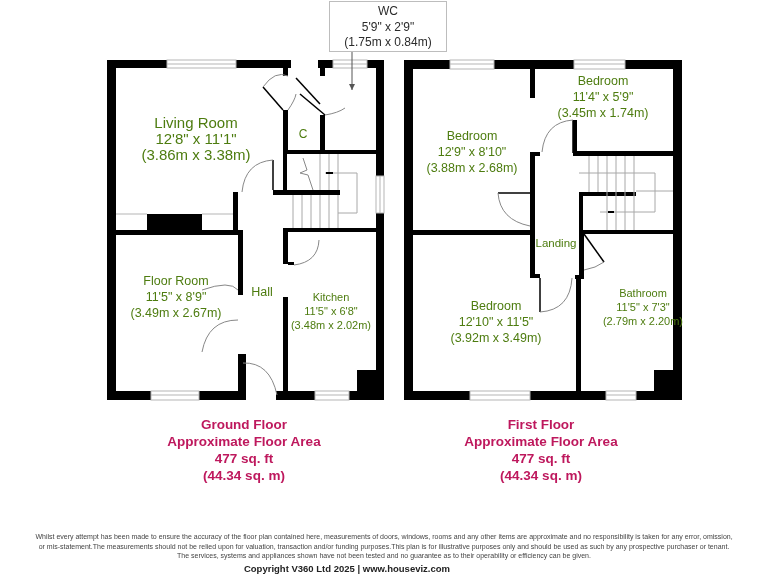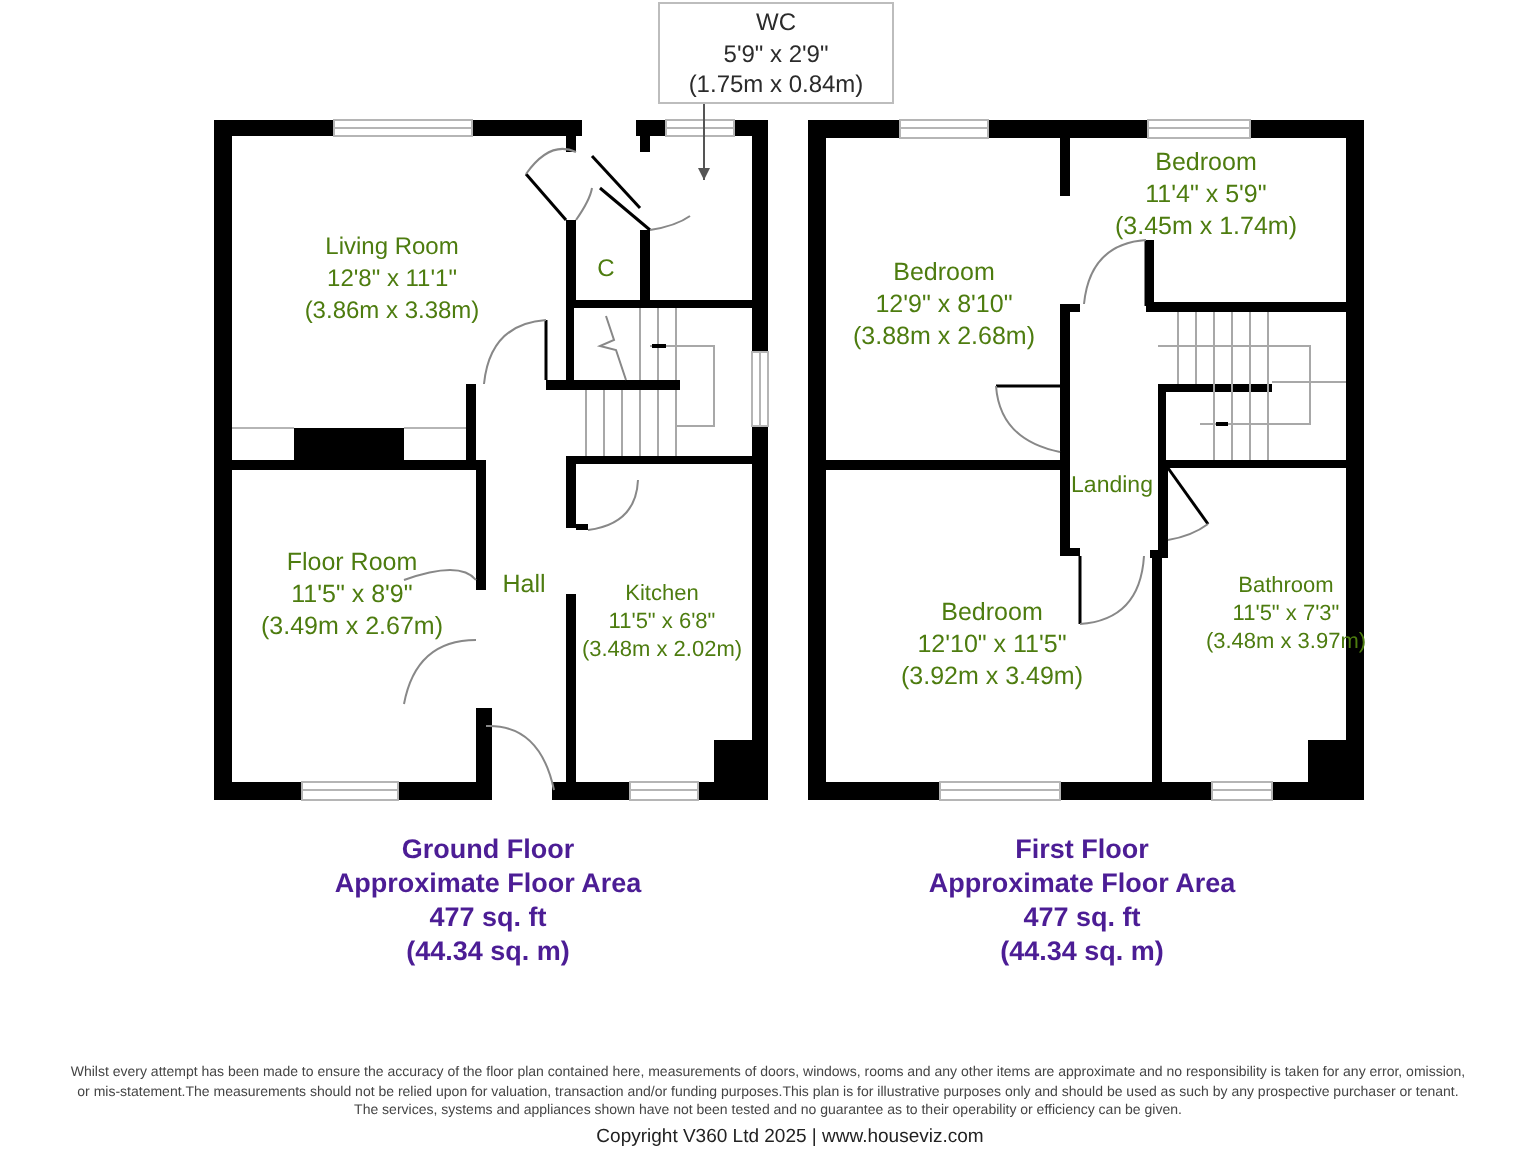--- a/index.html
+++ b/index.html
@@ -1,23 +1,23 @@
 <!DOCTYPE html>
 <html><head>
 <meta charset="utf-8">
 <style>
   html, body { margin: 0; padding: 0; background: #ffffff; }
   body { width: 768px; height: 576px; position: relative; overflow: hidden; font-family: "Liberation Sans", sans-serif; color: #2b2b2b; }
   svg.plan { position: absolute; left: 0; top: 0; }
   .room-label { position: absolute; text-align: center; font-size: 12px; line-height: 15px; color: #4d7c0f; white-space: nowrap; transform: translateX(-50%); }
   .room-label.small { font-size: 11px; line-height: 14px; }
   .wc-box { position: absolute; left: 329px; top: 1px; width: 118px; height: 51px; border: 1px solid #bdbdbd; background: #fff; text-align: center; font-size: 12px; line-height: 15.5px; padding-top: 2px; box-sizing: border-box; }
-  .area { position: absolute; text-align: center; font-weight: bold; font-size: 13.5px; line-height: 17px; color: #4c1d95; transform: translateX(-50%); white-space: nowrap; }
+  .area { position: absolute; text-align: center; font-weight: bold; font-size: 13.5px; line-height: 17px; color: #be185d; transform: translateX(-50%); white-space: nowrap; }
   .disclaimer { position: absolute; left: 0; top: 532px; width: 768px; text-align: center; font-size: 7px; line-height: 9.6px; color: #444; }
-  .copyright { position: absolute; left: 0; top: 563px; width: 694px; text-align: center; font-size: 9.5px; font-weight: normal; color: #222; margin-left: 48px; }
+  .copyright { position: absolute; left: 0; top: 563px; width: 694px; text-align: center; font-size: 9.5px; font-weight: bold; color: #222; }
 </style>
 </head>
 <body>
 
 <svg class="plan" width="768" height="576" viewBox="0 0 768 576" xmlns="http://www.w3.org/2000/svg">
 
   <g>
 
     <g fill="#000">
 
@@ -189,21 +189,21 @@
     </g>
   </g>
 </svg>
 
 <div class="wc-box">
   <div>WC</div>
   <div>5'9" x 2'9"</div>
   <div>(1.75m x 0.84m)</div>
 </div>
 
-<div class="room-label" style="left:196px; top:115px; font-size:12px; line-height:16px;">
+<div class="room-label" style="left:196px; top:115px; font-size:15px; line-height:16px;">
   <div>Living Room</div>
   <div>12'8" x 11'1"</div>
   <div>(3.86m x 3.38m)</div>
 </div>
 <div class="room-label" style="left:303px; top:127px;">
   <div>C</div>
 </div>
 <div class="room-label" style="left:176px; top:273px; font-size:12.5px; line-height:16px;">
   <div>Floor Room</div>
   <div>11'5" x 8'9"</div>
@@ -232,21 +232,21 @@
   <div>Landing</div>
 </div>
 <div class="room-label" style="left:496px; top:298px; font-size:12.5px; line-height:16px;">
   <div>Bedroom</div>
   <div>12'10" x 11'5"</div>
   <div>(3.92m x 3.49m)</div>
 </div>
 <div class="room-label small" style="left:628px; top:286px;margin-left:15px;">
   <div>Bathroom</div>
   <div>11'5" x 7'3"</div>
-  <div>(3.48m x 3.97m)</div>
+  <div>(2.79m x 2.20m)</div>
 </div>
 
 <div class="area" style="left:244px; top:416px;">
   <div>Ground Floor</div>
   <div>Approximate Floor Area</div>
   <div>477 sq. ft</div>
   <div>(44.34 sq. m)</div>
 </div>
 <div class="area" style="left:541px; top:416px;">
   <div>First Floor</div>

